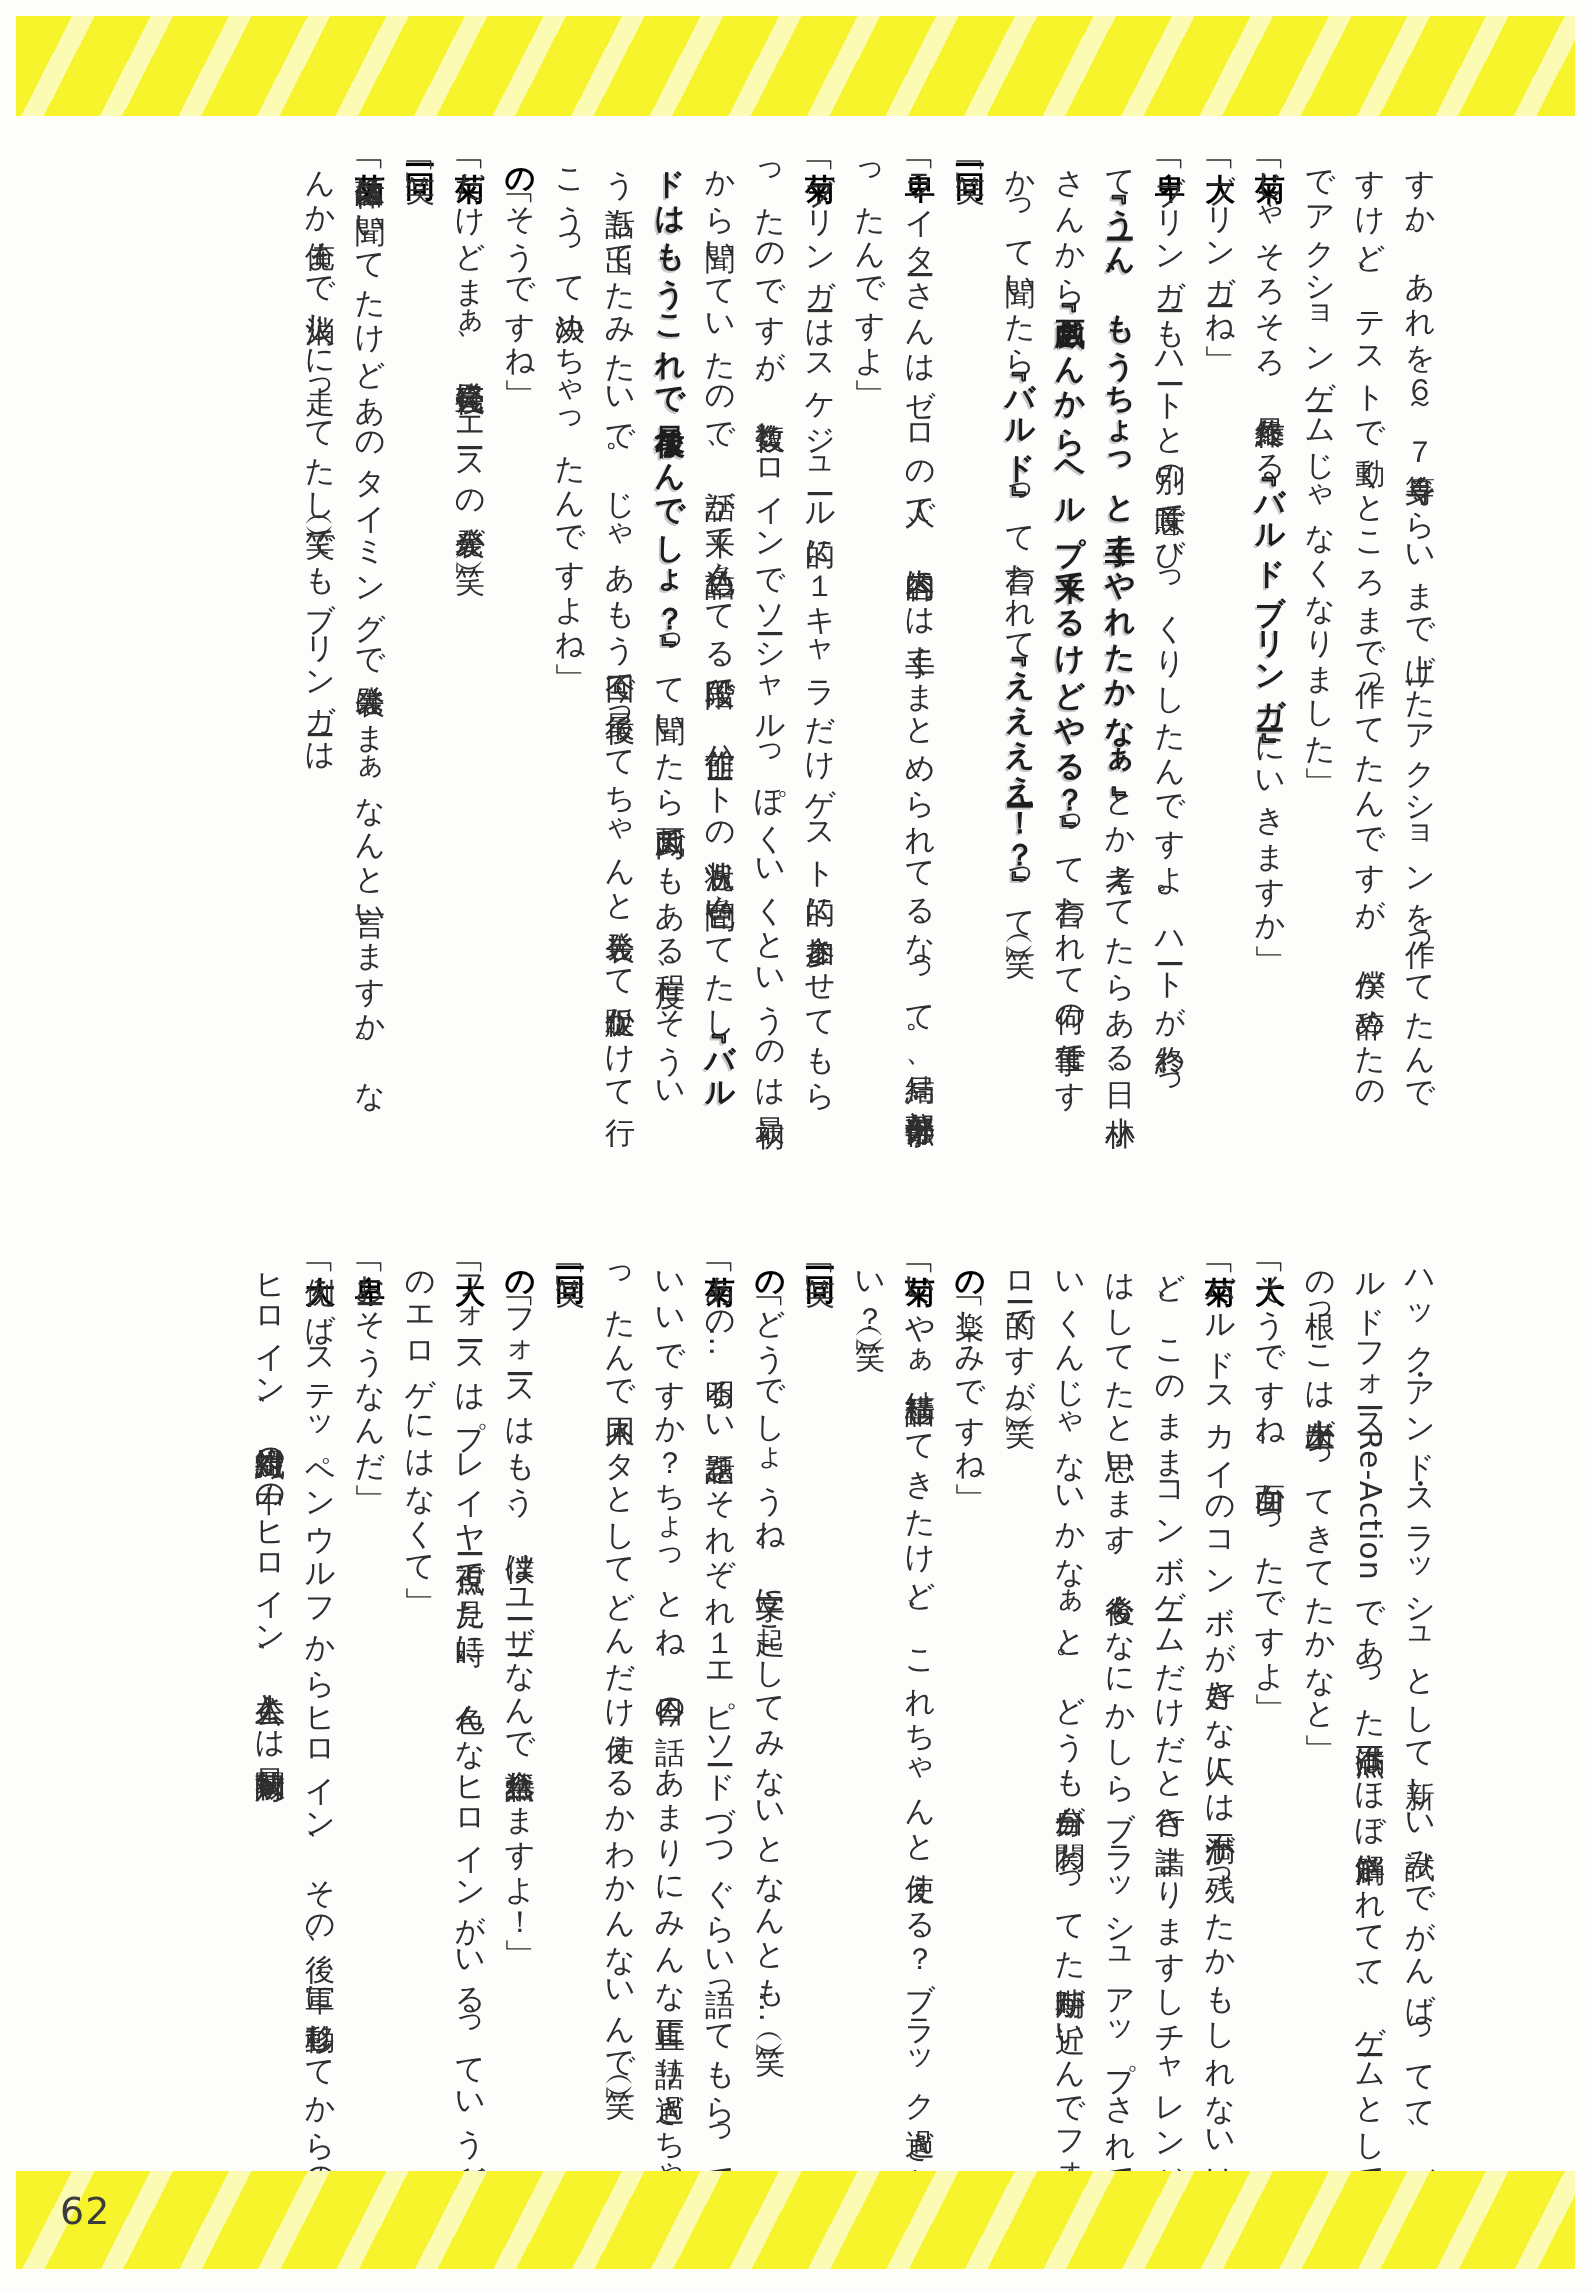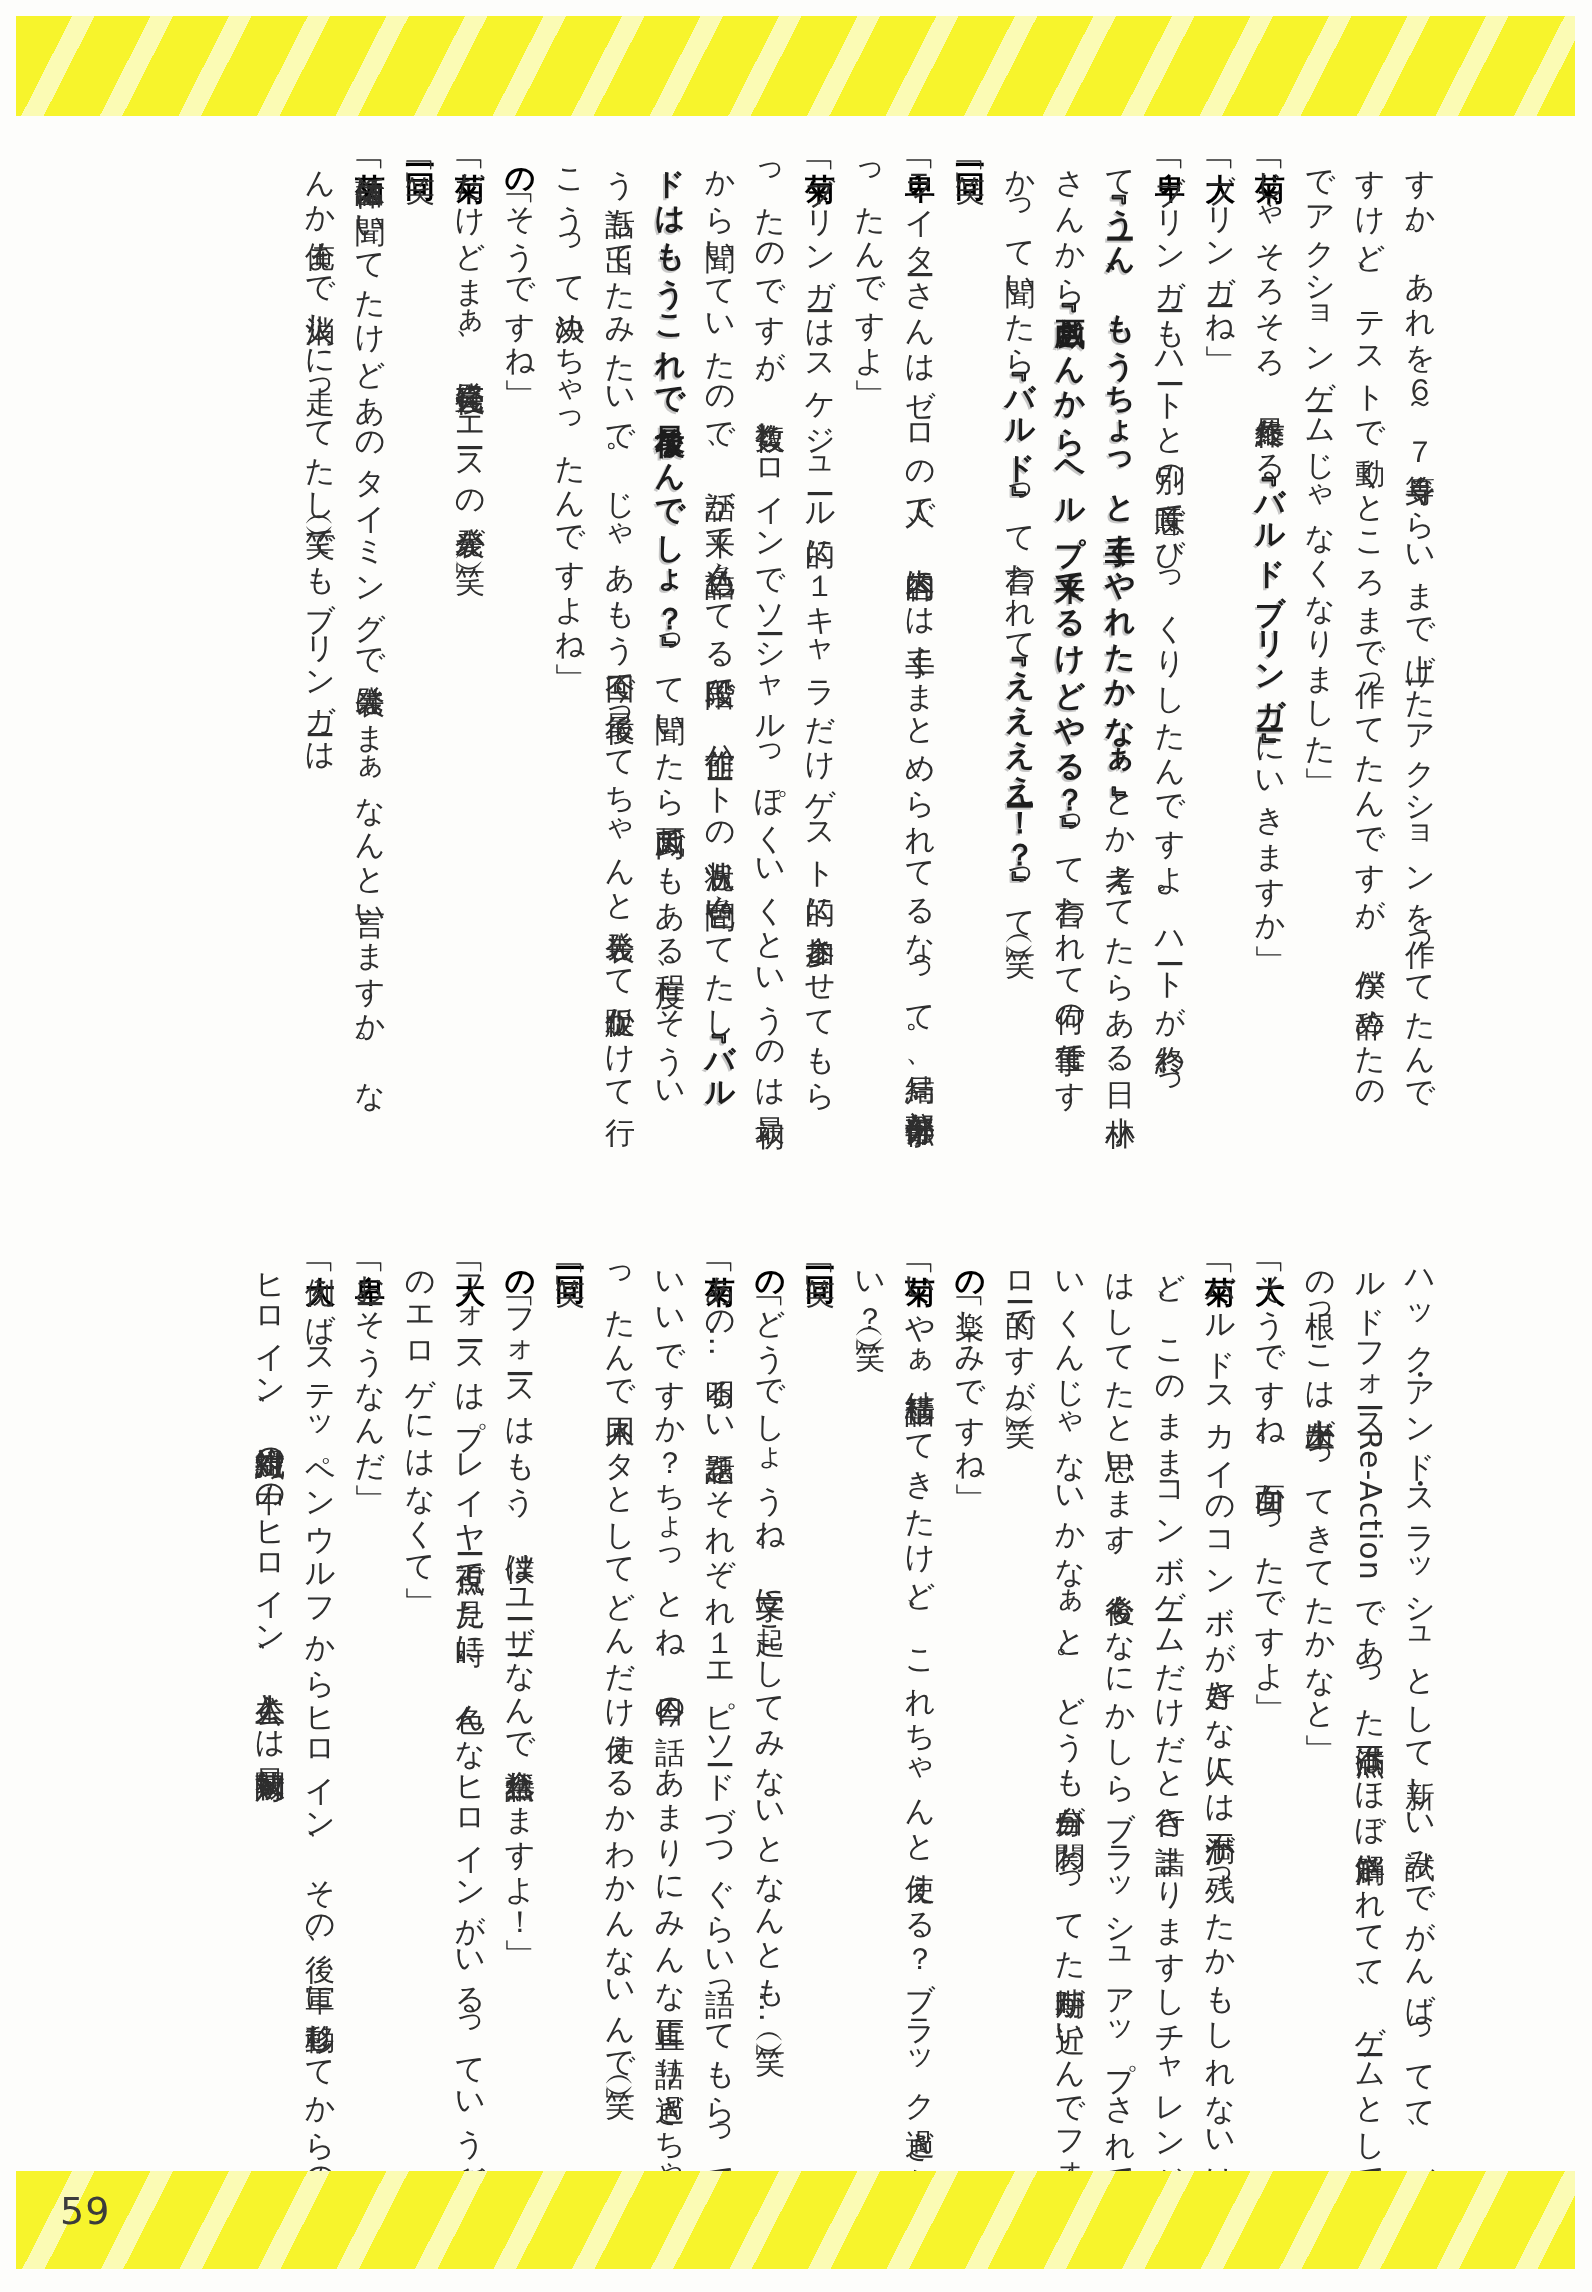--- a/index.html
+++ b/index.html
@@ -74,14 +74,14 @@
     <p><b class="speaker">菊</b><span class="run">「あの…明るい話題をそれぞれ１エピソードづつぐらい語ってもらっていいですか？ちょっとね、今日の話、あまりにみんな正直に語り過ぎちゃったんで同人ネタとしてどんだけ使えるかわかんないんで（笑）」</span></p>
     <p><b class="speaker">一同</b><span class="run">「笑」</span></p>
     <p><b class="speaker">の</b><span class="run">「フォースはもう、僕はユーザーなんで全然語れますよ！」</span></p>
     <p><b class="speaker">大</b><span class="run">「フォースはプレイヤー視点で見た時に、色んなヒロインがいるっていう所が当時のエロゲにはなくて」</span></p>
     <p><b class="speaker">卑</b><span class="run">「おーそうなんだ」</span></p>
     <p><b class="speaker">大</b><span class="run">「例えばステッペンウルフからヒロイン、その後、軍に移動してからのヒロイン、対抗組織の中のヒロイン、主人公とは最初敵対関</span></p>
   </div>
 
 <div id="band-bottom" class="stripe-band"></div>
 
-<div id="page-number">59</div>
+<div id="page-number">62</div>
 
 
 </body></html>

